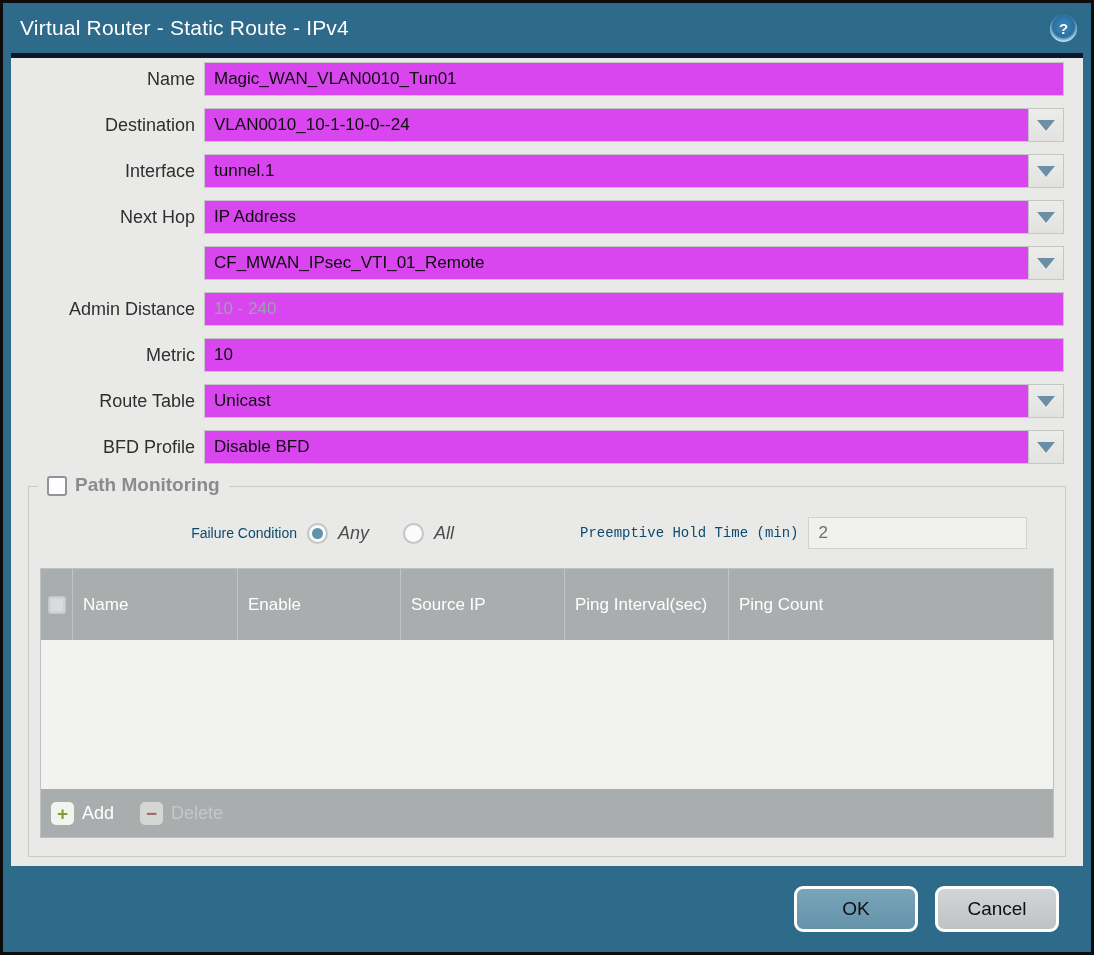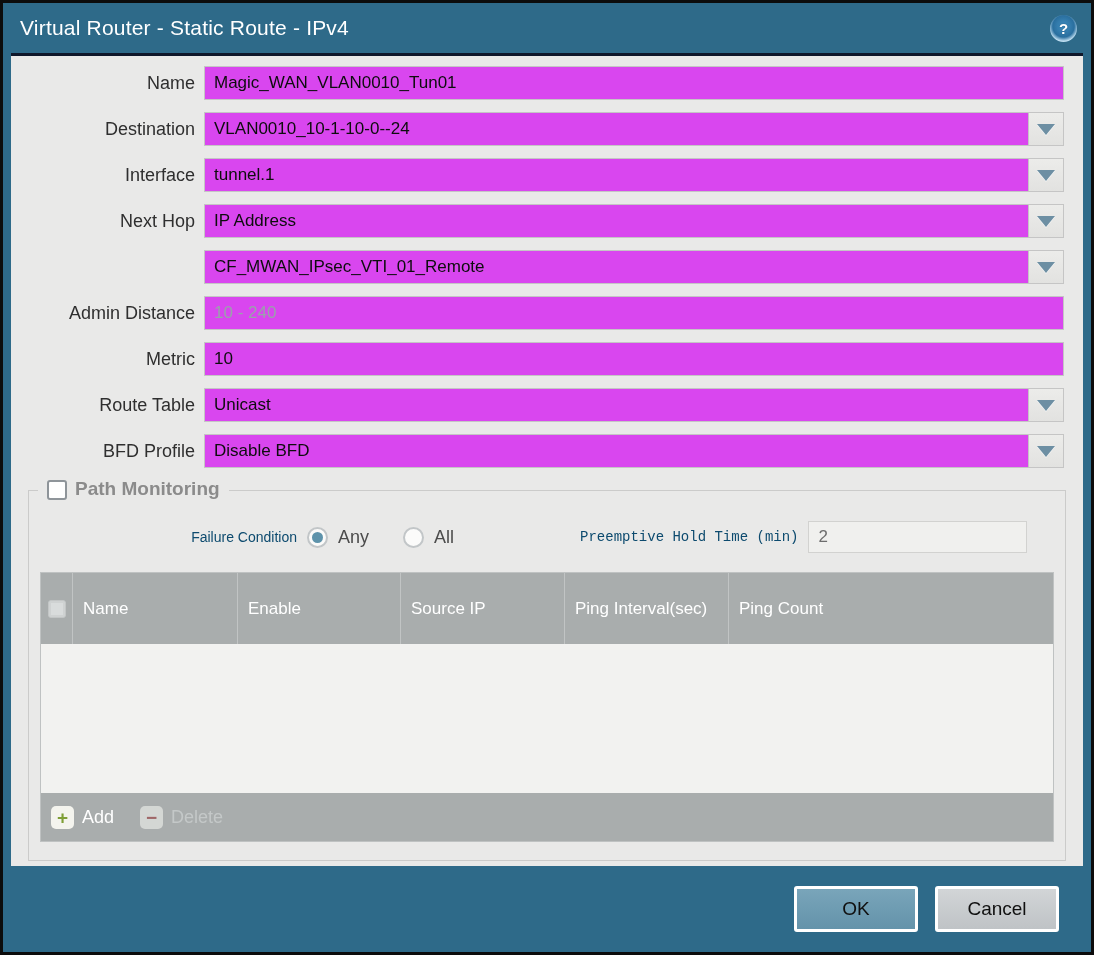--- a/index.html
+++ b/index.html
@@ -11,21 +11,21 @@
 
   
   .titlebar { height:50px; flex:none; display:flex; align-items:center; justify-content:space-between; padding:0 14px 0 17px; }
   .title { color:#ffffff; font-size:21px; font-weight:400; letter-spacing:.2px; }
   .help-icon { width:27px; height:27px; border-radius:50%; flex:none; cursor:pointer;
     background:radial-gradient(circle at 50% 42%, #4290c2 0%, #2a6f9f 52%, #c2e0f2 72%, #79aed2 100%);
     display:flex; align-items:center; justify-content:center;
     color:#fff; font-weight:bold; font-size:15px; text-shadow:0 0 2px #1a567f; }
 
   
-  .content { flex:1; margin:0 8px; background:#e9e9e8; border-top:3px solid #0f172a; padding-top:10px; overflow:hidden; }
+  .content { flex:1; margin:0 8px; background:#e9e9e8; border-top:5px solid #0f172a; padding-top:4px; overflow:hidden; }
 
   .row { display:flex; align-items:center; margin:0 19px 12px 0; }
   .row .flabel { width:193px; flex:none; text-align:right; padding-right:9px; color:#2f2f2f; font-size:18px; }
   .row .control { flex:1; display:flex; }
   .tinput { height:34px; width:100%; border:1px solid #c5c5c5; background:#d946ef; padding:0 9px;
             font-family:"Liberation Sans", sans-serif; font-size:17px; color:#0d0d0d; outline:none; }
   .tinput::placeholder { color:#9aa2ab; opacity:1; }
   .combo .tinput { border-right:none; }
   .dd-btn { width:36px; height:34px; flex:none; border:1px solid #c5c5c5; background:linear-gradient(#ececea,#e2e2e0);
             display:flex; align-items:center; justify-content:center; cursor:pointer; }
@@ -34,21 +34,21 @@
 
   
   .fieldset { position:relative; margin:22px 17px 0 17px; height:371px; border:1px solid #cbcbca; }
   .legend { position:absolute; top:-13px; left:9px; background:#e9e9e8; padding:0 9px; display:flex; align-items:flex-end; gap:8px; }
   .pm-checkbox { width:20px; height:20px; background:#fefefe; border:2px solid #8e9499; border-radius:3px; cursor:pointer; }
   .legend-label { color:#8b8b8b; font-weight:bold; font-size:19px; }
 
   .pm-row { display:flex; align-items:center; margin-top:30px; }
   .glabel { color:#0c4a6e; font-size:14px; }
   .fc-label { width:278px; flex:none; text-align:right; padding-right:10px; }
-  .radio-opt { display:flex; gap:10px; margin-right:34px; cursor:pointer; }
+  .radio-opt { display:flex; gap:10px; margin-right:34px; cursor:pointer;font-style:italic; }
   .radio { width:21px; height:21px; border-radius:50%; background:#fbfbfa; border:2px solid #c2c6c8; display:flex; align-items:center; justify-content:center; }
   .radio .dot { width:11px; height:11px; border-radius:50%; background:#5e93ab; }
   .radio-text { color:#4c4c4c; font-size:18px; }
   .pht-label { margin-left:92px; padding-right:10px;font-family:Liberation Mono, monospace; }
   .pht-input { width:219px; height:32px; border:1px solid #d2d2d0; background:#f0f0ee; color:#6d6d6d;
                font-family:"Liberation Sans", sans-serif; font-size:17px; padding:0 9px; outline:none; }
 
   
   .pm-table { margin:19px 11px 0 11px; border:1px solid #bfc2c2; }
   .thead { display:flex; background:#a9adad; color:#ffffff; font-size:17px; height:71px; }
@@ -71,21 +71,21 @@
   .add-glyph { color:#7f9f36; }
   .del-glyph { color:#9c5050; }
   .tbl-btn .blabel { font-size:18px; }
   .add-label { color:#ffffff; }
   .tbl-btn.disabled { cursor:default; }
   .tbl-btn.disabled .icon-sq { background:#e3e5e2; opacity:.75; }
   .del-label { color:#c4c8c8; }
 
   
   .dfooter { height:86px; flex:none; display:flex; align-items:center; justify-content:flex-end; gap:17px; padding-right:32px; }
-  .btn { min-width:124px; height:46px; border-radius:3px; border:3px solid #ffffff; font-family:"Liberation Sans", sans-serif;
+  .btn { min-width:124px; height:46px; border-radius:9px; border:3px solid #ffffff; font-family:"Liberation Sans", sans-serif;
          font-size:19px; color:#101010; display:flex; align-items:center; justify-content:center; cursor:pointer; padding:0 18px; }
   .btn-ok { background:linear-gradient(#79a5ba,#6493aa); }
   .btn-cancel { background:linear-gradient(#d2d5d7,#bfc3c6); }
 </style>
 </head>
 <body>
 
 <div class="window">
   <div class="frame">
 

